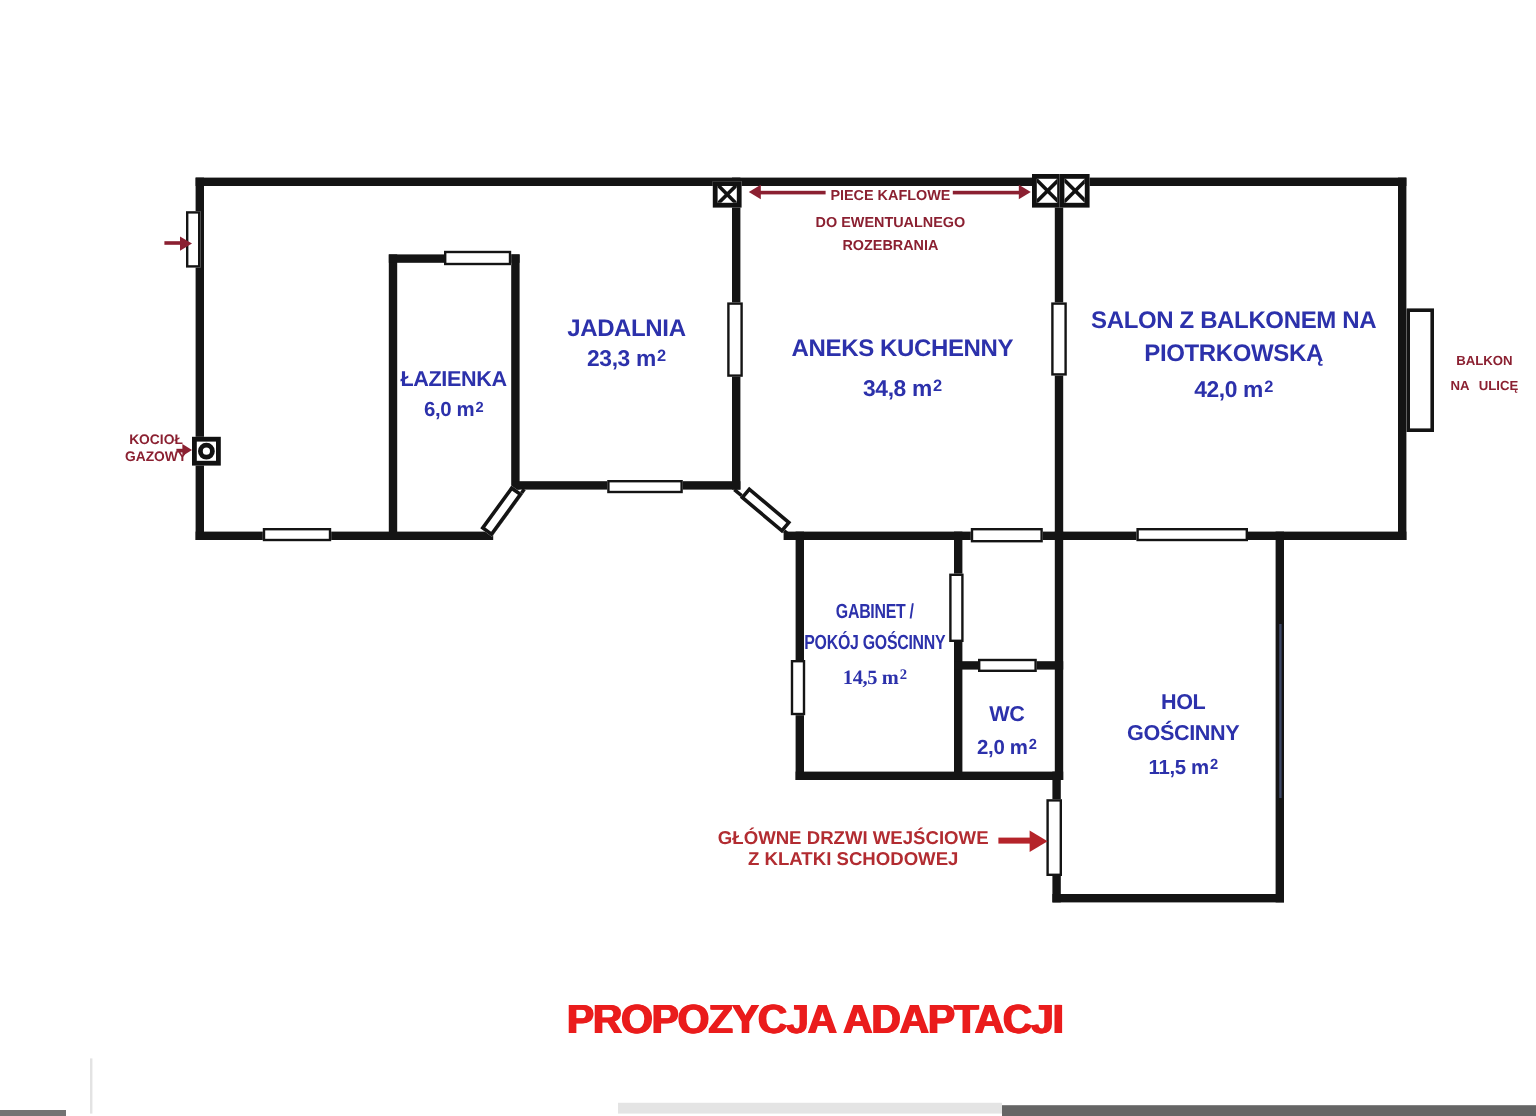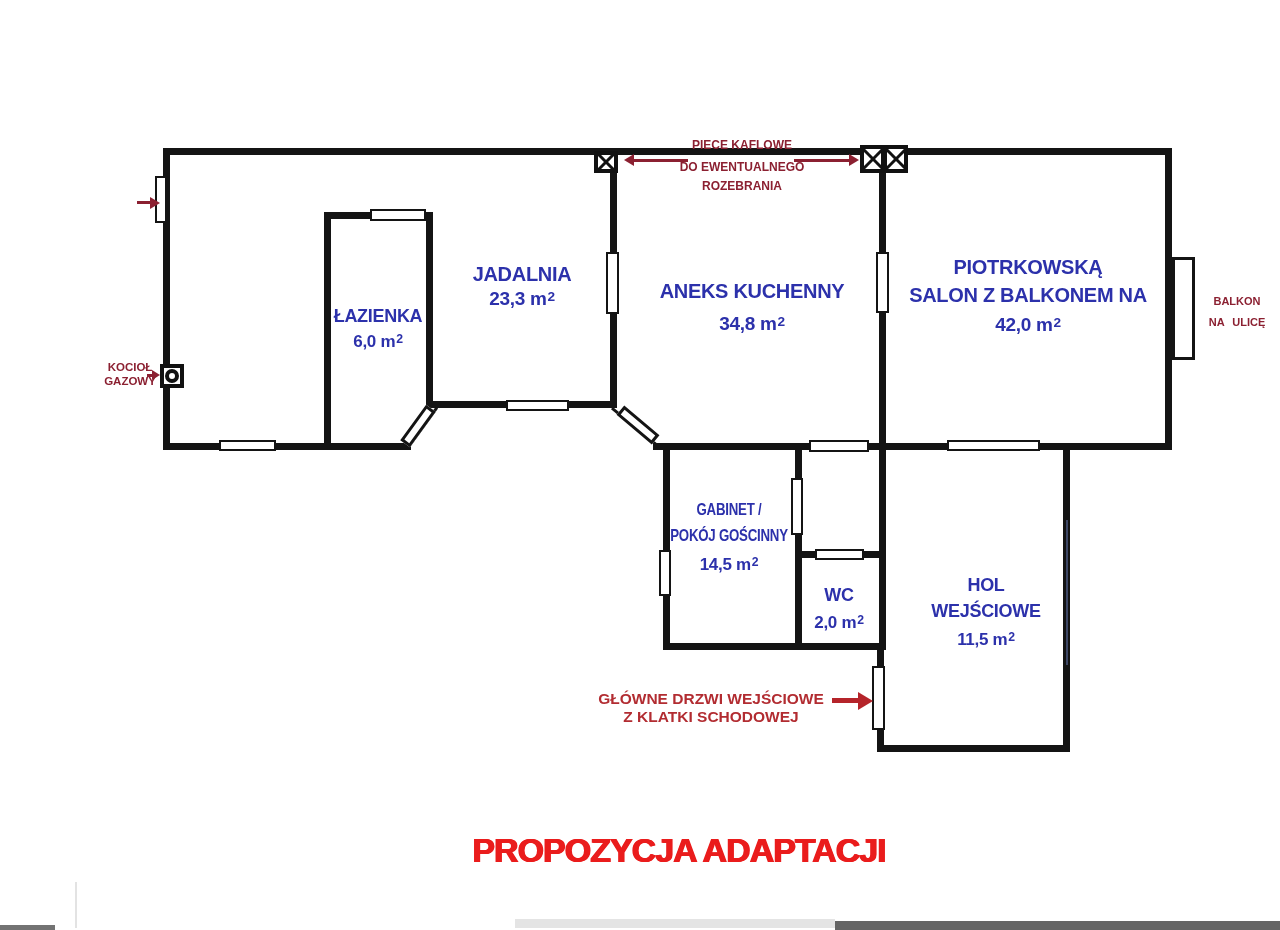--- a/index.html
+++ b/index.html
@@ -113,53 +113,53 @@
     <div class="room-name">JADALNIA</div>
     <div class="room-area"><span>23,3 m</span><span class="sup">2</span></div>
   </div>
 
   <div class="room-label" style="left:752px;top:279px;">
     <div class="room-name">ANEKS KUCHENNY</div>
     <div class="room-area" style="margin-top:8px;"><span>34,8 m</span><span class="sup">2</span></div>
   </div>
 
   <div class="room-label" style="left:1028px;top:253px;">
+    <div class="room-name" style="line-height:28px;">SALON Z BALKONEM NA</div>
     <div class="room-name" style="line-height:28px;">PIOTRKOWSKĄ</div>
-    <div class="room-name" style="line-height:28px;">SALON Z BALKONEM NA</div>
     <div class="room-area" style="margin-top:3px;"><span>42,0 m</span><span class="sup">2</span></div>
   </div>
 
   <div class="room-label" style="left:729px;top:497px;">
     <div class="room-name sm narrow" style="line-height:26px;font-size:17px;">GABINET /</div>
     <div class="room-name sm narrow" style="line-height:26px;font-size:17px;">POKÓJ GOŚCINNY</div>
-    <div class="room-area sm" style="line-height:26px;"><span>14,5 m</span><span class="sup">2</span></div>
+    <div class="room-area sm" style="line-height:26px;font-family:Liberation Serif, serif;"><span>14,5 m</span><span class="sup">2</span></div>
   </div>
 
   <div class="room-label" style="left:839px;top:583px;">
     <div class="room-name sm" style="line-height:25px;">WC</div>
     <div class="room-area sm" style="line-height:25px;"><span>2,0 m</span><span class="sup">2</span></div>
   </div>
 
   <div class="room-label" style="left:986px;top:572px;">
     <div class="room-name sm" style="line-height:26px;">HOL</div>
-    <div class="room-name sm" style="line-height:26px;">WEJŚCIOWE</div>
+    <div class="room-name sm" style="line-height:26px;">GOŚCINNY</div>
     <div class="room-area sm" style="line-height:26px;"><span>11,5 m</span><span class="sup">2</span></div>
   </div>
 
   <div class="shaft" style="left:137px;top:201px;width:15px;height:3px;"></div>
   <div class="arr-r" style="left:150px;top:196.5px;"></div>
 
   <div class="anno" style="left:130px;top:361px;line-height:13.5px;">
     <div>KOCIOŁ</div>
     <div>GAZOWY</div>
   </div>
   <div class="shaft" style="left:147px;top:374px;width:8px;height:3px;"></div>
   <div class="arr-r" style="left:152px;top:369.5px;border-left-width:8px;border-top-width:5px;border-bottom-width:5px;"></div>
 
-  <div class="anno stoves" style="left:742px;top:136px;">
+  <div class="anno stoves" style="left:742px;top:154px;">
     <div>PIECE KAFLOWE</div>
     <div style="margin-top:3px;">DO EWENTUALNEGO</div>
     <div>ROZEBRANIA</div>
   </div>
   <div class="arr-l" style="left:624px;top:154px;"></div>
   <div class="shaft" style="left:633px;top:158.5px;width:55px;height:3px;"></div>
   <div class="shaft" style="left:794px;top:158.5px;width:56px;height:3px;"></div>
   <div class="arr-r" style="left:849px;top:154px;"></div>
 
   <div class="anno balkon" style="left:1237px;top:291px;">

